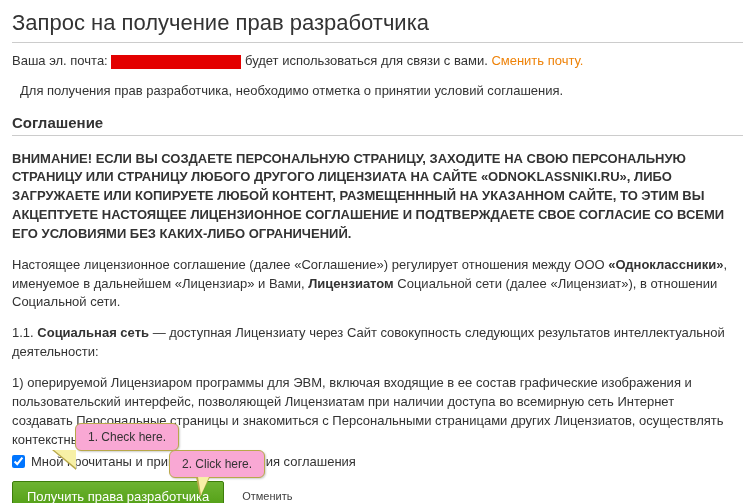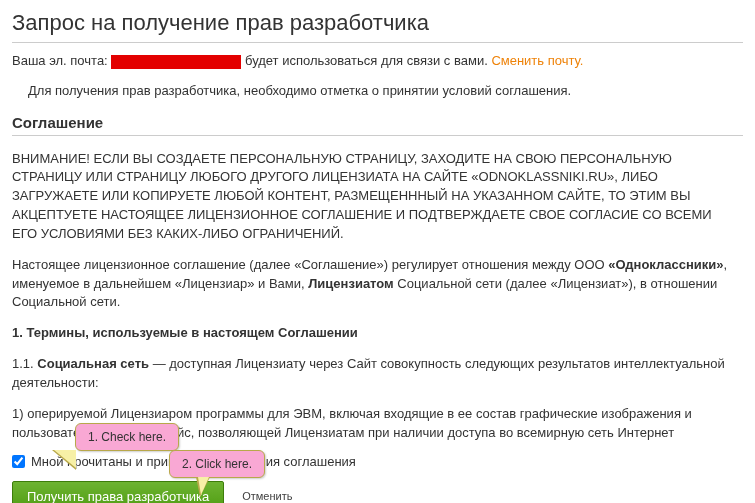--- a/index.html
+++ b/index.html
@@ -23,38 +23,38 @@
   }
   .email-line { margin: 10px 0 14px 0; }
   .redacted {
     display: inline-block;
     background: #e30000;
     width: 130px;
     height: 14px;
     vertical-align: middle;
   }
   a.link { color: #ee8208; text-decoration: none; }
-  .note { margin: 0 0 16px 16px; }
+  .note { margin: 0 0 16px 8px; }
   .section-title {
     font-size: 15px;
     font-weight: bold;
     margin: 0 0 8px 0;
     border-bottom: 1px solid #ccc;
     padding-bottom: 4px;
   }
   .agreement-box {
     height: 300px;
     overflow-y: scroll;
     padding: 6px 8px 6px 0;
     margin-bottom: 10px;
     font-size: 13px;
     line-height: 1.45;
   }
   .agreement-box p { margin: 0 0 12px 0; }
-  .agreement-box .warn { font-weight: normal; }
+  .agreement-box .warn { font-weight: bold; }
   .agreement-box .lic-title { text-align: center; margin: 14px 0; }
   .agreement-box b { font-weight: bold; }
   .check-row { margin: 6px 0 12px 0; display: flex; align-items: center; }
   .check-row input { margin: 0 6px 0 0; }
   .btn-row { display: flex; align-items: center; gap: 18px; }
   .btn-primary {
     background: linear-gradient(#6db331, #4e9c11);
     color: #fff;
     border: 1px solid #3d7d0a;
     padding: 7px 14px;
@@ -121,21 +121,20 @@
 
 <p class="note">Для получения прав разработчика, необходимо отметка о принятии условий соглашения.</p>
 
 <div class="section-title">Соглашение</div>
 
 <div class="agreement-box">
   <p class="warn">ВНИМАНИЕ! ЕСЛИ ВЫ СОЗДАЕТЕ ПЕРСОНАЛЬНУЮ СТРАНИЦУ, ЗАХОДИТЕ НА СВОЮ ПЕРСОНАЛЬНУЮ СТРАНИЦУ ИЛИ СТРАНИЦУ ЛЮБОГО ДРУГОГО ЛИЦЕНЗИАТА НА САЙТЕ «ODNOKLASSNIKI.RU», ЛИБО ЗАГРУЖАЕТЕ ИЛИ КОПИРУЕТЕ ЛЮБОЙ КОНТЕНТ, РАЗМЕЩЕНННЫЙ НА УКАЗАННОМ САЙТЕ, ТО ЭТИМ ВЫ АКЦЕПТУЕТЕ НАСТОЯЩЕЕ ЛИЦЕНЗИОННОЕ СОГЛАШЕНИЕ И ПОДТВЕРЖДАЕТЕ СВОЕ СОГЛАСИЕ СО ВСЕМИ ЕГО УСЛОВИЯМИ БЕЗ КАКИХ-ЛИБО ОГРАНИЧЕНИЙ.</p>
   <p>
     <span>Настоящее лицензионное соглашение (далее «Соглашение») регулирует отношения между ООО </span><b>«Одноклассники»</b><span>, именуемое в дальнейшем «Лицензиар» и Вами, </span><b>Лицензиатом</b><span> Социальной сети (далее «Лицензиат»), в отношении Социальной сети.</span>
   </p>
-  <p><b>1. Термины, используемые в настоящем Соглашении</b></p>
   <p>
     <span>1.1. </span><b>Социальная сеть</b><span> — доступная Лицензиату через Сайт совокупность следующих результатов интеллектуальной деятельности:</span>
   </p>
   <p>1) оперируемой Лицензиаром программы для ЭВМ, включая входящие в ее состав графические изображения и пользовательский интерфейс, позволяющей Лицензиатам при наличии доступа во всемирную сеть Интернет создавать Персональные страницы и знакомиться с Персональными страницами других Лицензиатов, осуществлять контекстный</p>
 </div>
 
 <div class="check-row">
   <input type="checkbox" checked="" id="agree" style="">
   <label for="agree">Мной прочитаны и принимаются условия соглашения</label>
 </div>

